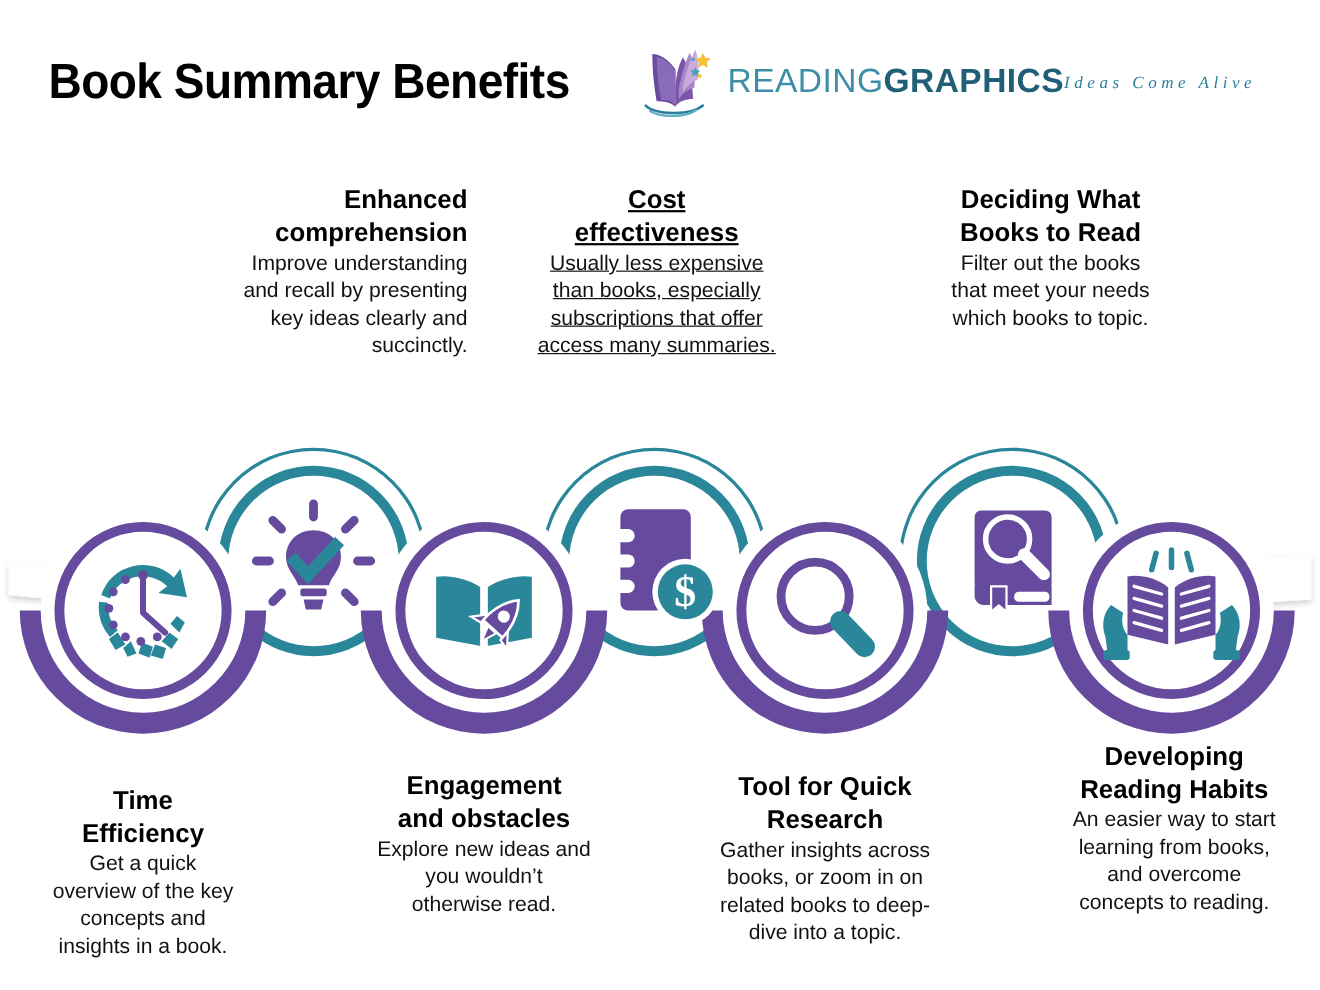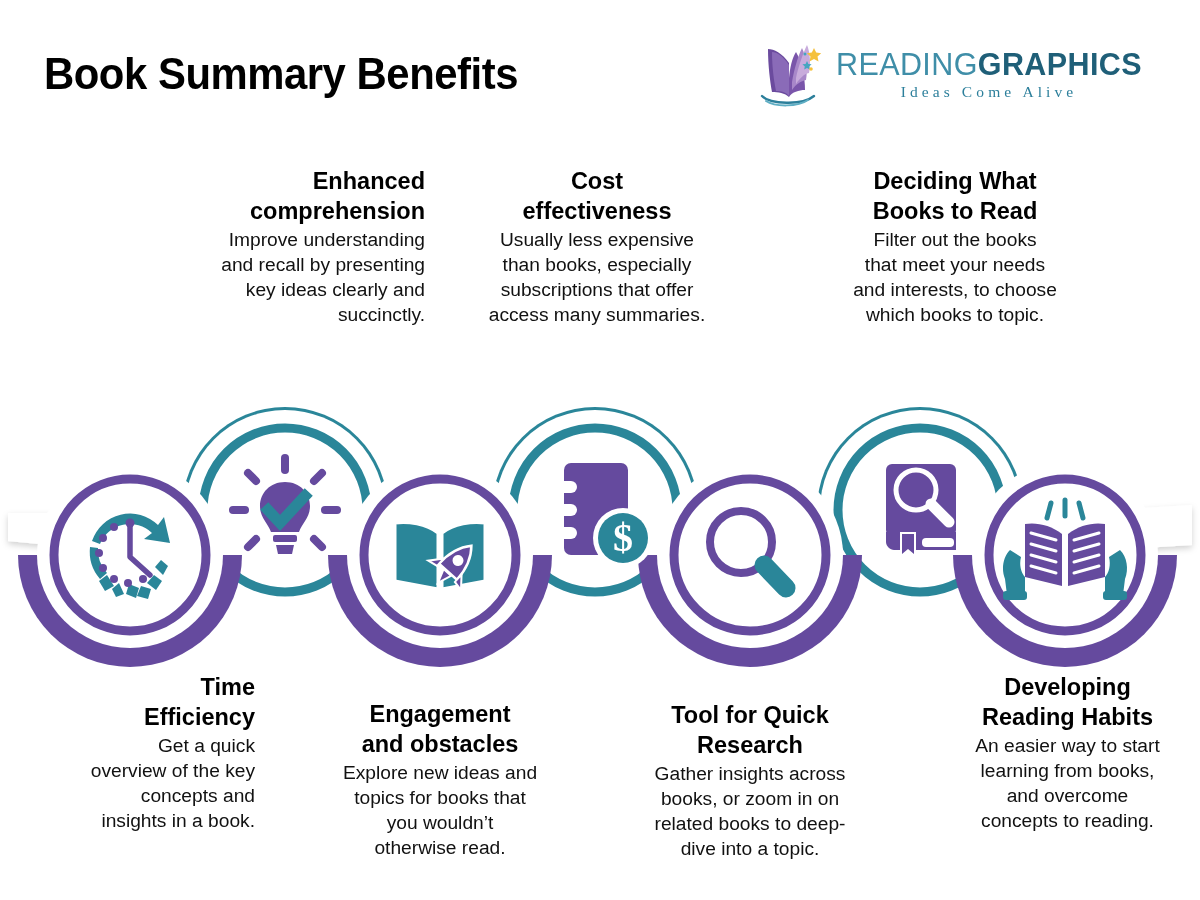--- a/index.html
+++ b/index.html
@@ -28,26 +28,26 @@
     transform-origin: left center;
   }
   #logo {
     position: absolute;
     right: 58px; top: 40px;
     display: flex;
     align-items: center;
     gap: 12px;
   }
   #logo-mark { width: 66px; height: 70px; display:block; }
-  .logo-text-wrap { display: flex; flex-direction: column; align-items: center; }
+  .logo-text-wrap { display: flex; flex-direction: row; align-items: center; }
   .logo-word { font-size: 30.5px; letter-spacing: 0.4px; line-height: 1.02; white-space: nowrap; }
   .logo-word .lw-a { color: #3F8EA8; font-weight: 400; }
   .logo-word .lw-b { color: #1F5F78; font-weight: bold; }
   .logo-tag {
-    font-size: 15.5px; color: #2C7F9B;
+    font-size: 15.5px; font-style: italic; color: #2C7F9B;
     letter-spacing: 4.1px; margin-top: 3px; white-space: nowrap;
     font-family: "Liberation Serif", serif;
   }
 
   
   .block { position: absolute; text-align: center; }
   .block .b-title {
     font-weight: bold; color: #000; font-size: 23.5px; line-height: 1.28;
   }
   .block .b-body {
@@ -100,42 +100,41 @@
       <div>comprehension</div>
     </div>
     <div class="b-body">
       <div>Improve understanding</div>
       <div>and recall by presenting</div>
       <div>key ideas clearly and</div>
       <div>succinctly.</div>
     </div>
   </div>
 
-  <div class="block top-block" style="left:452px; width:290px;">
+  <div class="block top-block" style="left:452px; width:290px;text-decoration:underline;">
     <div class="b-title">
       <div>Cost</div>
       <div>effectiveness</div>
     </div>
     <div class="b-body">
       <div>Usually less expensive</div>
       <div>than books, especially</div>
       <div>subscriptions that offer</div>
       <div>access many summaries.</div>
     </div>
   </div>
 
   <div class="block top-block" style="left:810px; width:290px;">
     <div class="b-title">
       <div>Deciding What</div>
       <div>Books to Read</div>
     </div>
     <div class="b-body">
       <div>Filter out the books</div>
       <div>that meet your needs</div>
-      <div>and interests, to choose</div>
       <div>which books to topic.</div>
     </div>
   </div>
 
   <div id="stage">
     <svg width="1200" height="320" viewBox="0 0 1200 320">
       <defs>
 
         <filter id="sh" x="-30%" y="-30%" width="160%" height="180%">
           <feDropShadow dx="0" dy="3" stdDeviation="3" flood-color="#000" flood-opacity="0.18"></feDropShadow>
@@ -313,41 +312,40 @@
         </g>
 
         <path d="M-55 -5 C-62 2 -64 14 -60 24 L-58 40 L-40 40 L-40 22 C-44 18 -46 10 -44 2 Z" fill="#2A8699"></path>
         <rect x="-62" y="36" width="24" height="9" rx="3" fill="#2A8699"></rect>
         <path d="M55 -5 C62 2 64 14 60 24 L58 40 L40 40 L40 22 C44 18 46 10 44 2 Z" fill="#2A8699"></path>
         <rect x="38" y="36" width="24" height="9" rx="3" fill="#2A8699"></rect>
       </g>
     </svg>
   </div>
 
-  <div class="block bottom-block" style="left:5px; top:672px; width:250px;text-align:right;">
+  <div class="block bottom-block" style="left:5px; top:712px; width:250px;">
     <div class="b-title">
       <div>Time</div>
       <div>Efficiency</div>
     </div>
     <div class="b-body">
       <div>Get a quick</div>
       <div>overview of the key</div>
       <div>concepts and</div>
       <div>insights in a book.</div>
     </div>
   </div>
 
   <div class="block bottom-block" style="left:315px; top:699px; width:250px;">
     <div class="b-title">
       <div>Engagement</div>
       <div>and obstacles</div>
     </div>
     <div class="b-body">
       <div>Explore new ideas and</div>
-      <div>topics for books that</div>
       <div>you wouldn’t</div>
       <div>otherwise read.</div>
     </div>
   </div>
 
   <div class="block bottom-block" style="left:625px; top:672px; width:250px;margin-top:28px;">
     <div class="b-title">
       <div>Tool for Quick</div>
       <div>Research</div>
     </div>

